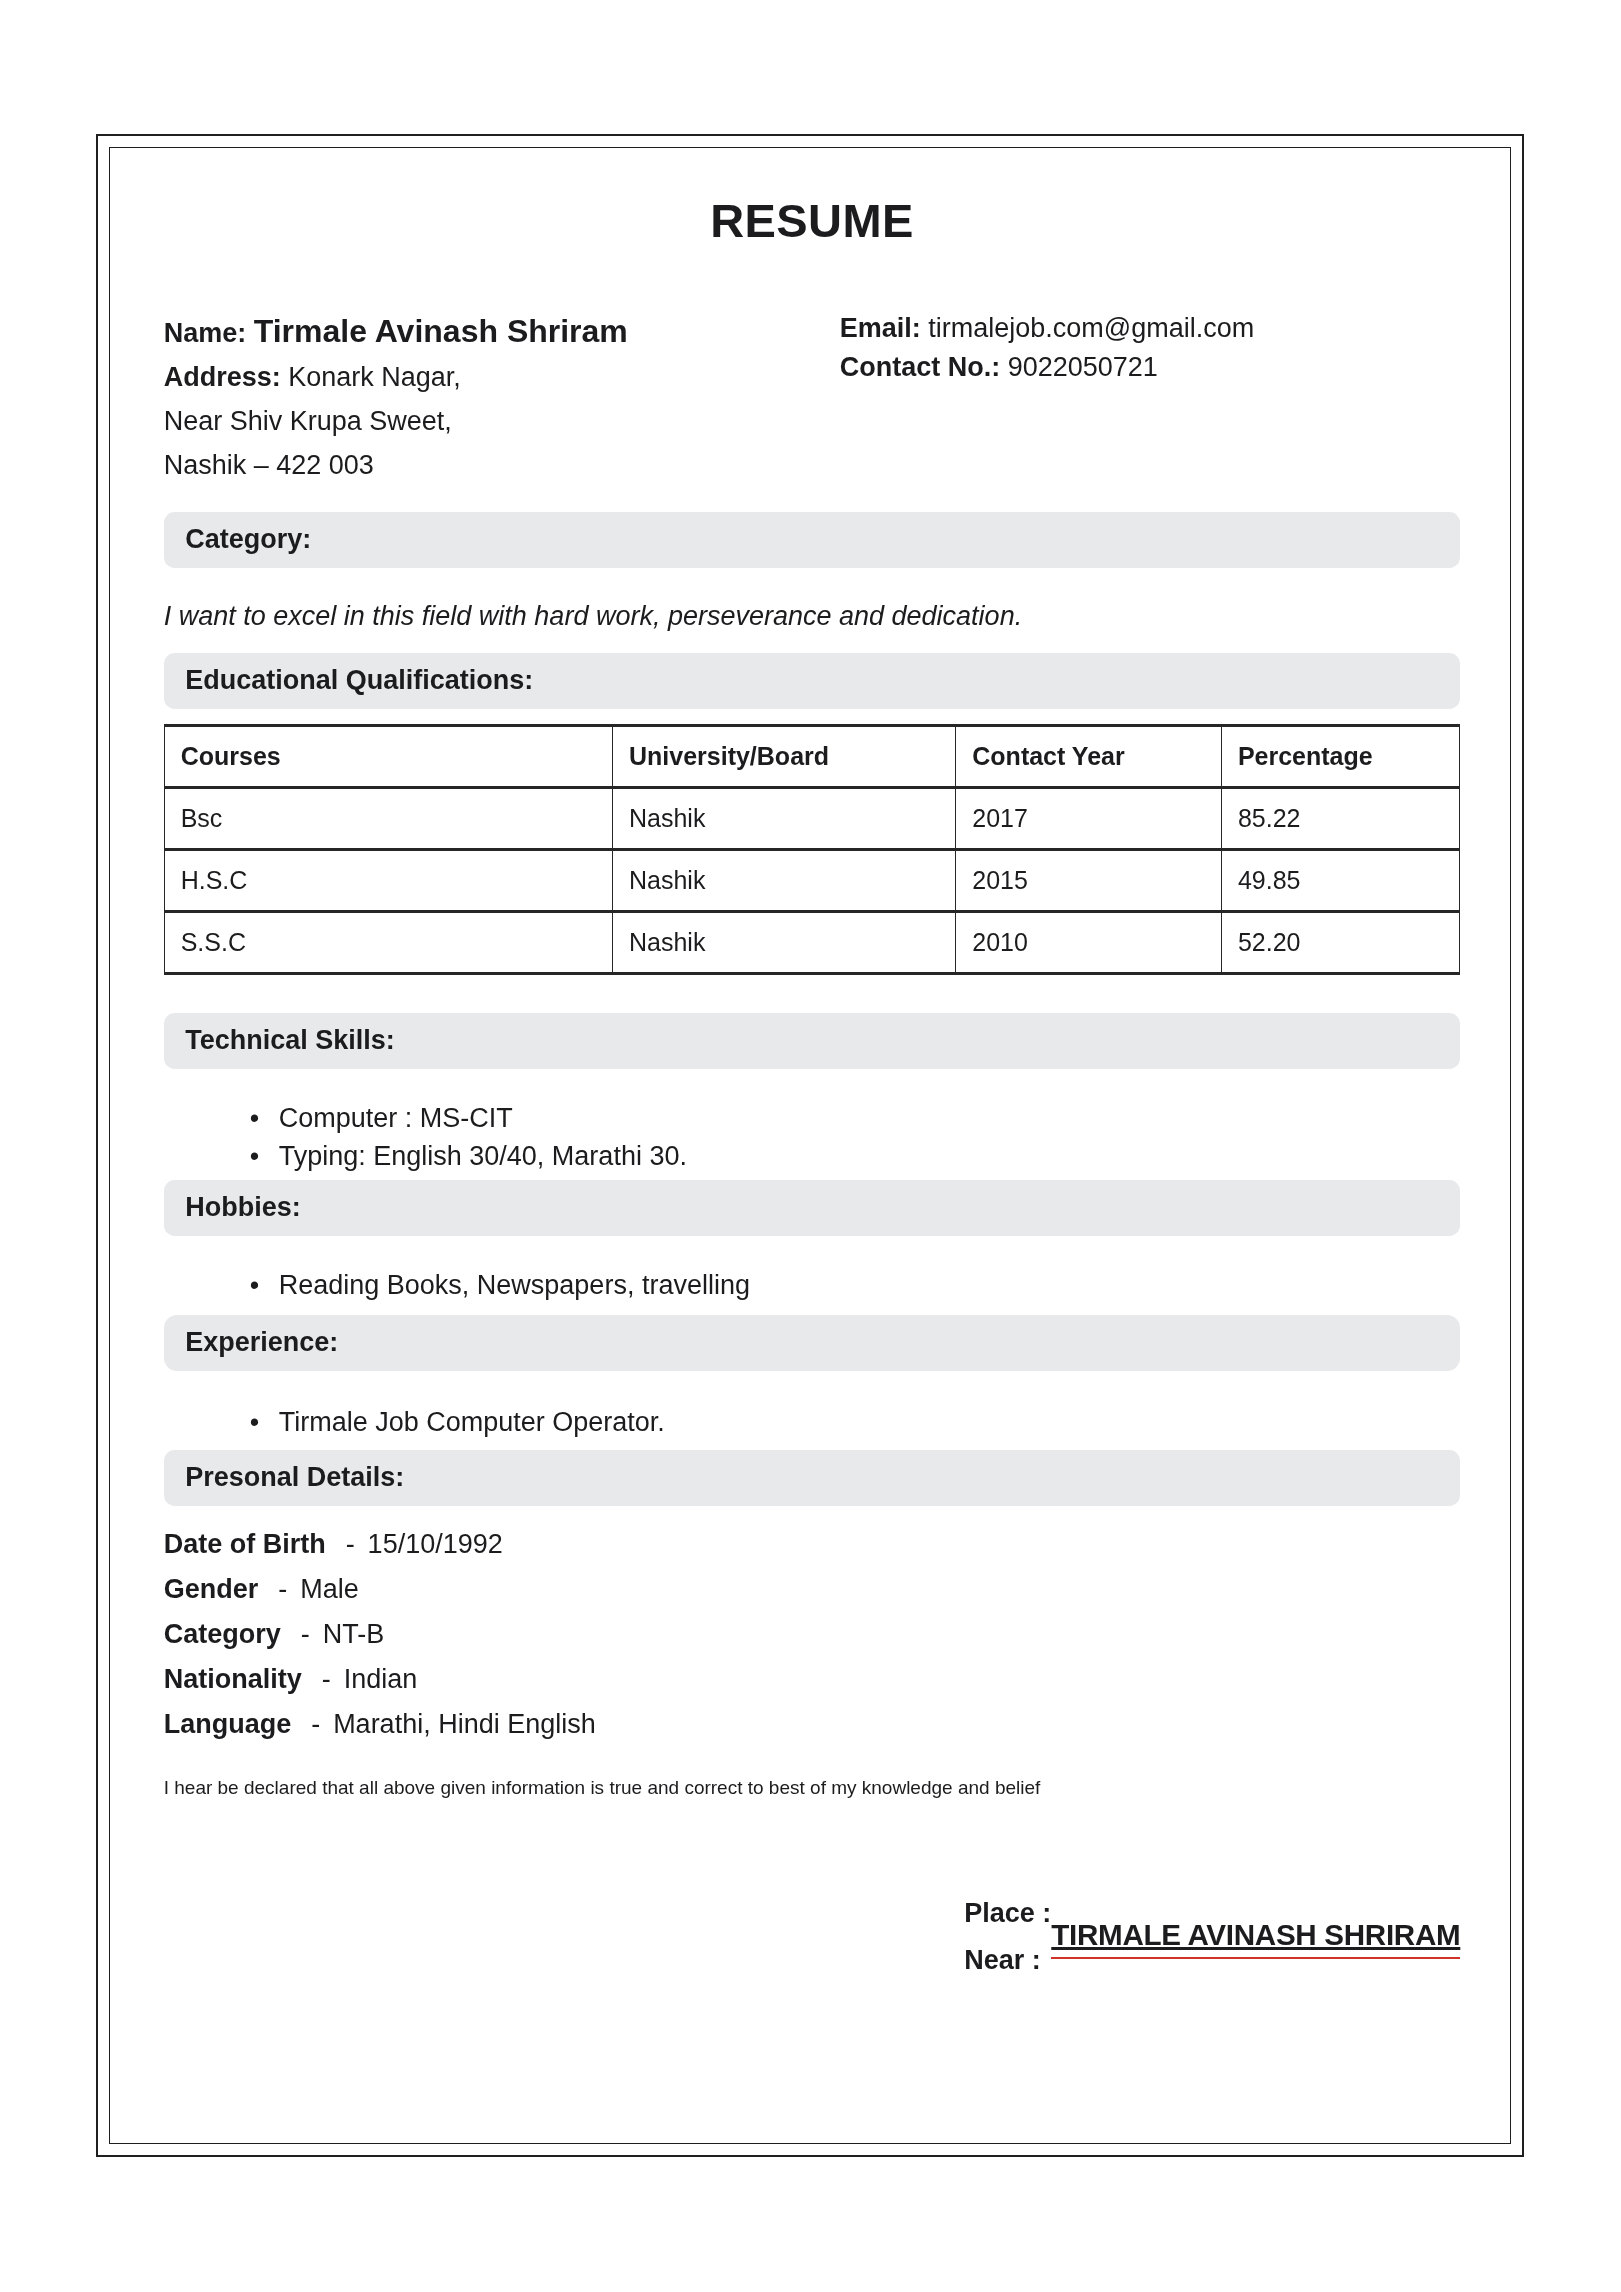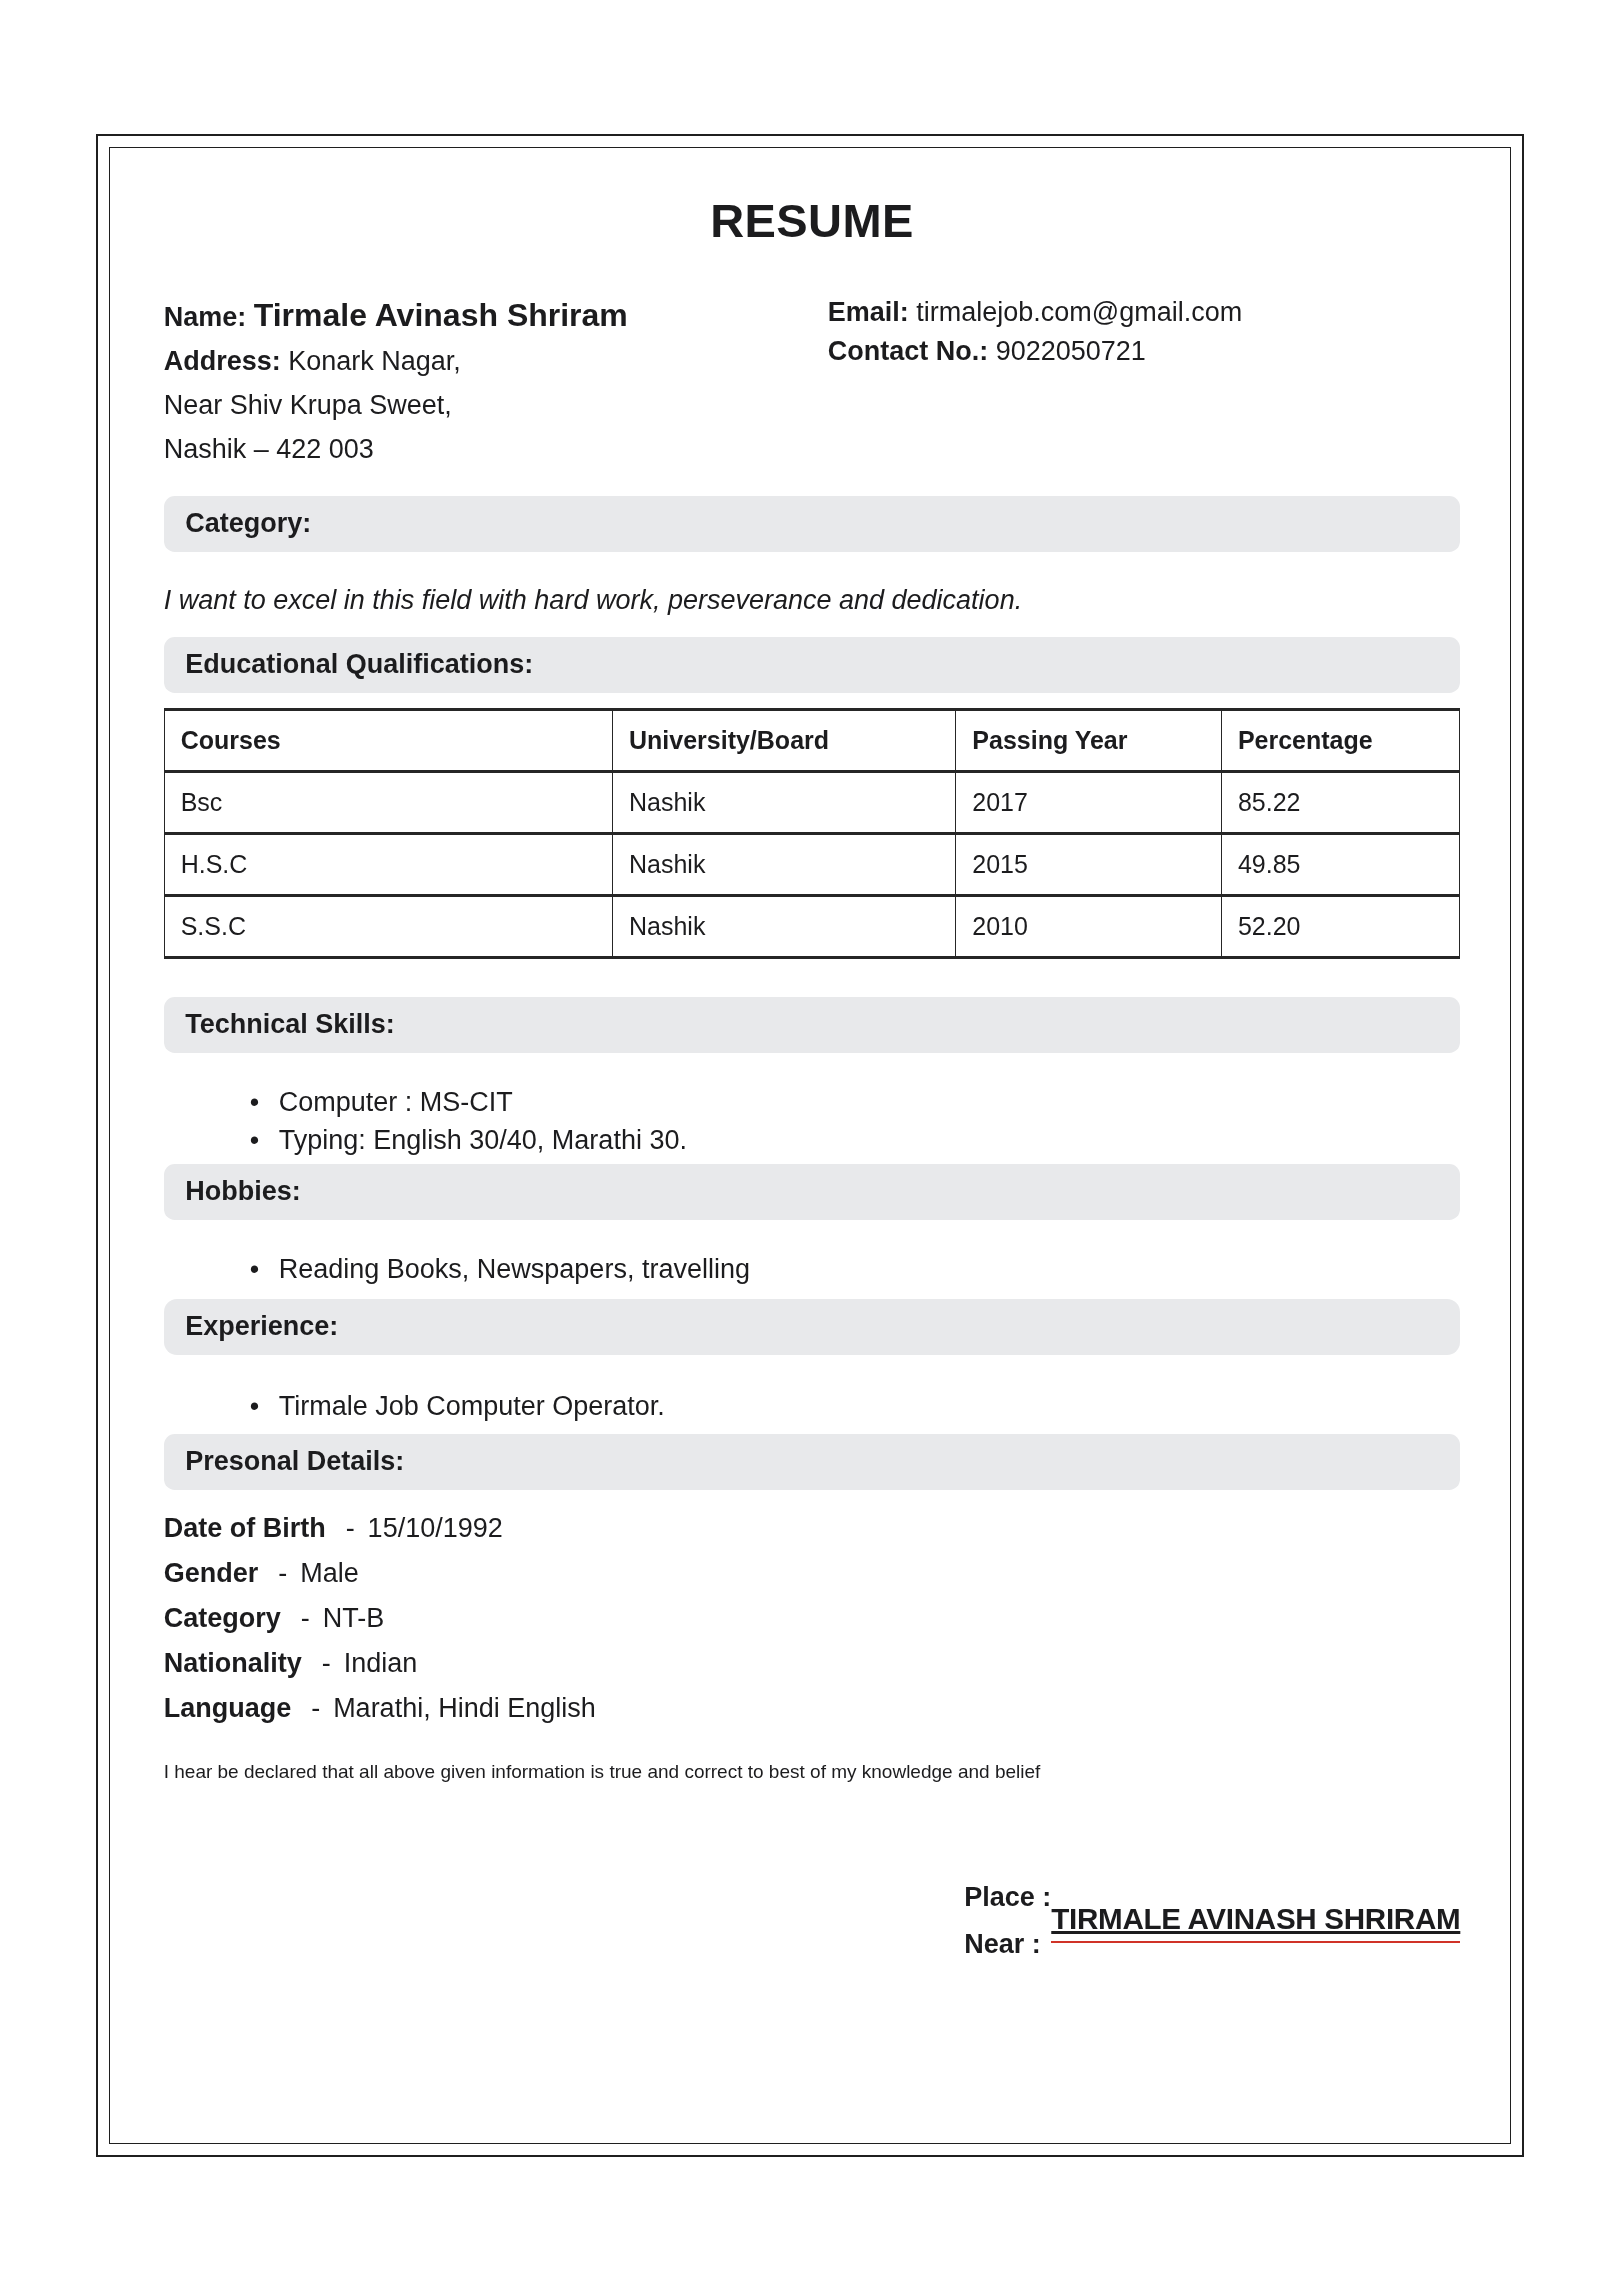--- a/index.html
+++ b/index.html
@@ -30,21 +30,21 @@
   }
   .title {
     margin: 0;
     text-align: center;
     font-size: 47px;
     line-height: 56px;
     font-weight: 800;
     letter-spacing: 0.4px;
   }
   
-  .contact-row { display: flex; margin-top: 44px; }
+  .contact-row { display: flex; margin-top: 60px; gap: 12px; }
   .contact-left { width: 664px; flex-shrink: 0; }
   .contact-left .line { line-height: 44px; }
   .contact-right { flex: 1; }
   .contact-right .line { line-height: 39px; }
   .lbl { font-weight: 700; }
   .name-value { font-size: 32px; font-weight: 700; }
   
   .section-bar {
     height: 56px;
     display: flex;
@@ -176,21 +176,21 @@
               <col class="col-year">
               <col class="col-percentage">
           </colgroup>
           <thead>
             <tr>
 
                 <th>Courses</th>
 
                 <th>University/Board</th>
 
-                <th>Passing Year</th>
+                <th>Contact Year</th>
 
                 <th>Percentage</th>
               </tr>
           </thead>
           <tbody>
 
               <tr class="data-row">
                 <td>Bsc</td>
                 <td>Nashik</td>
                 <td>2017</td>

